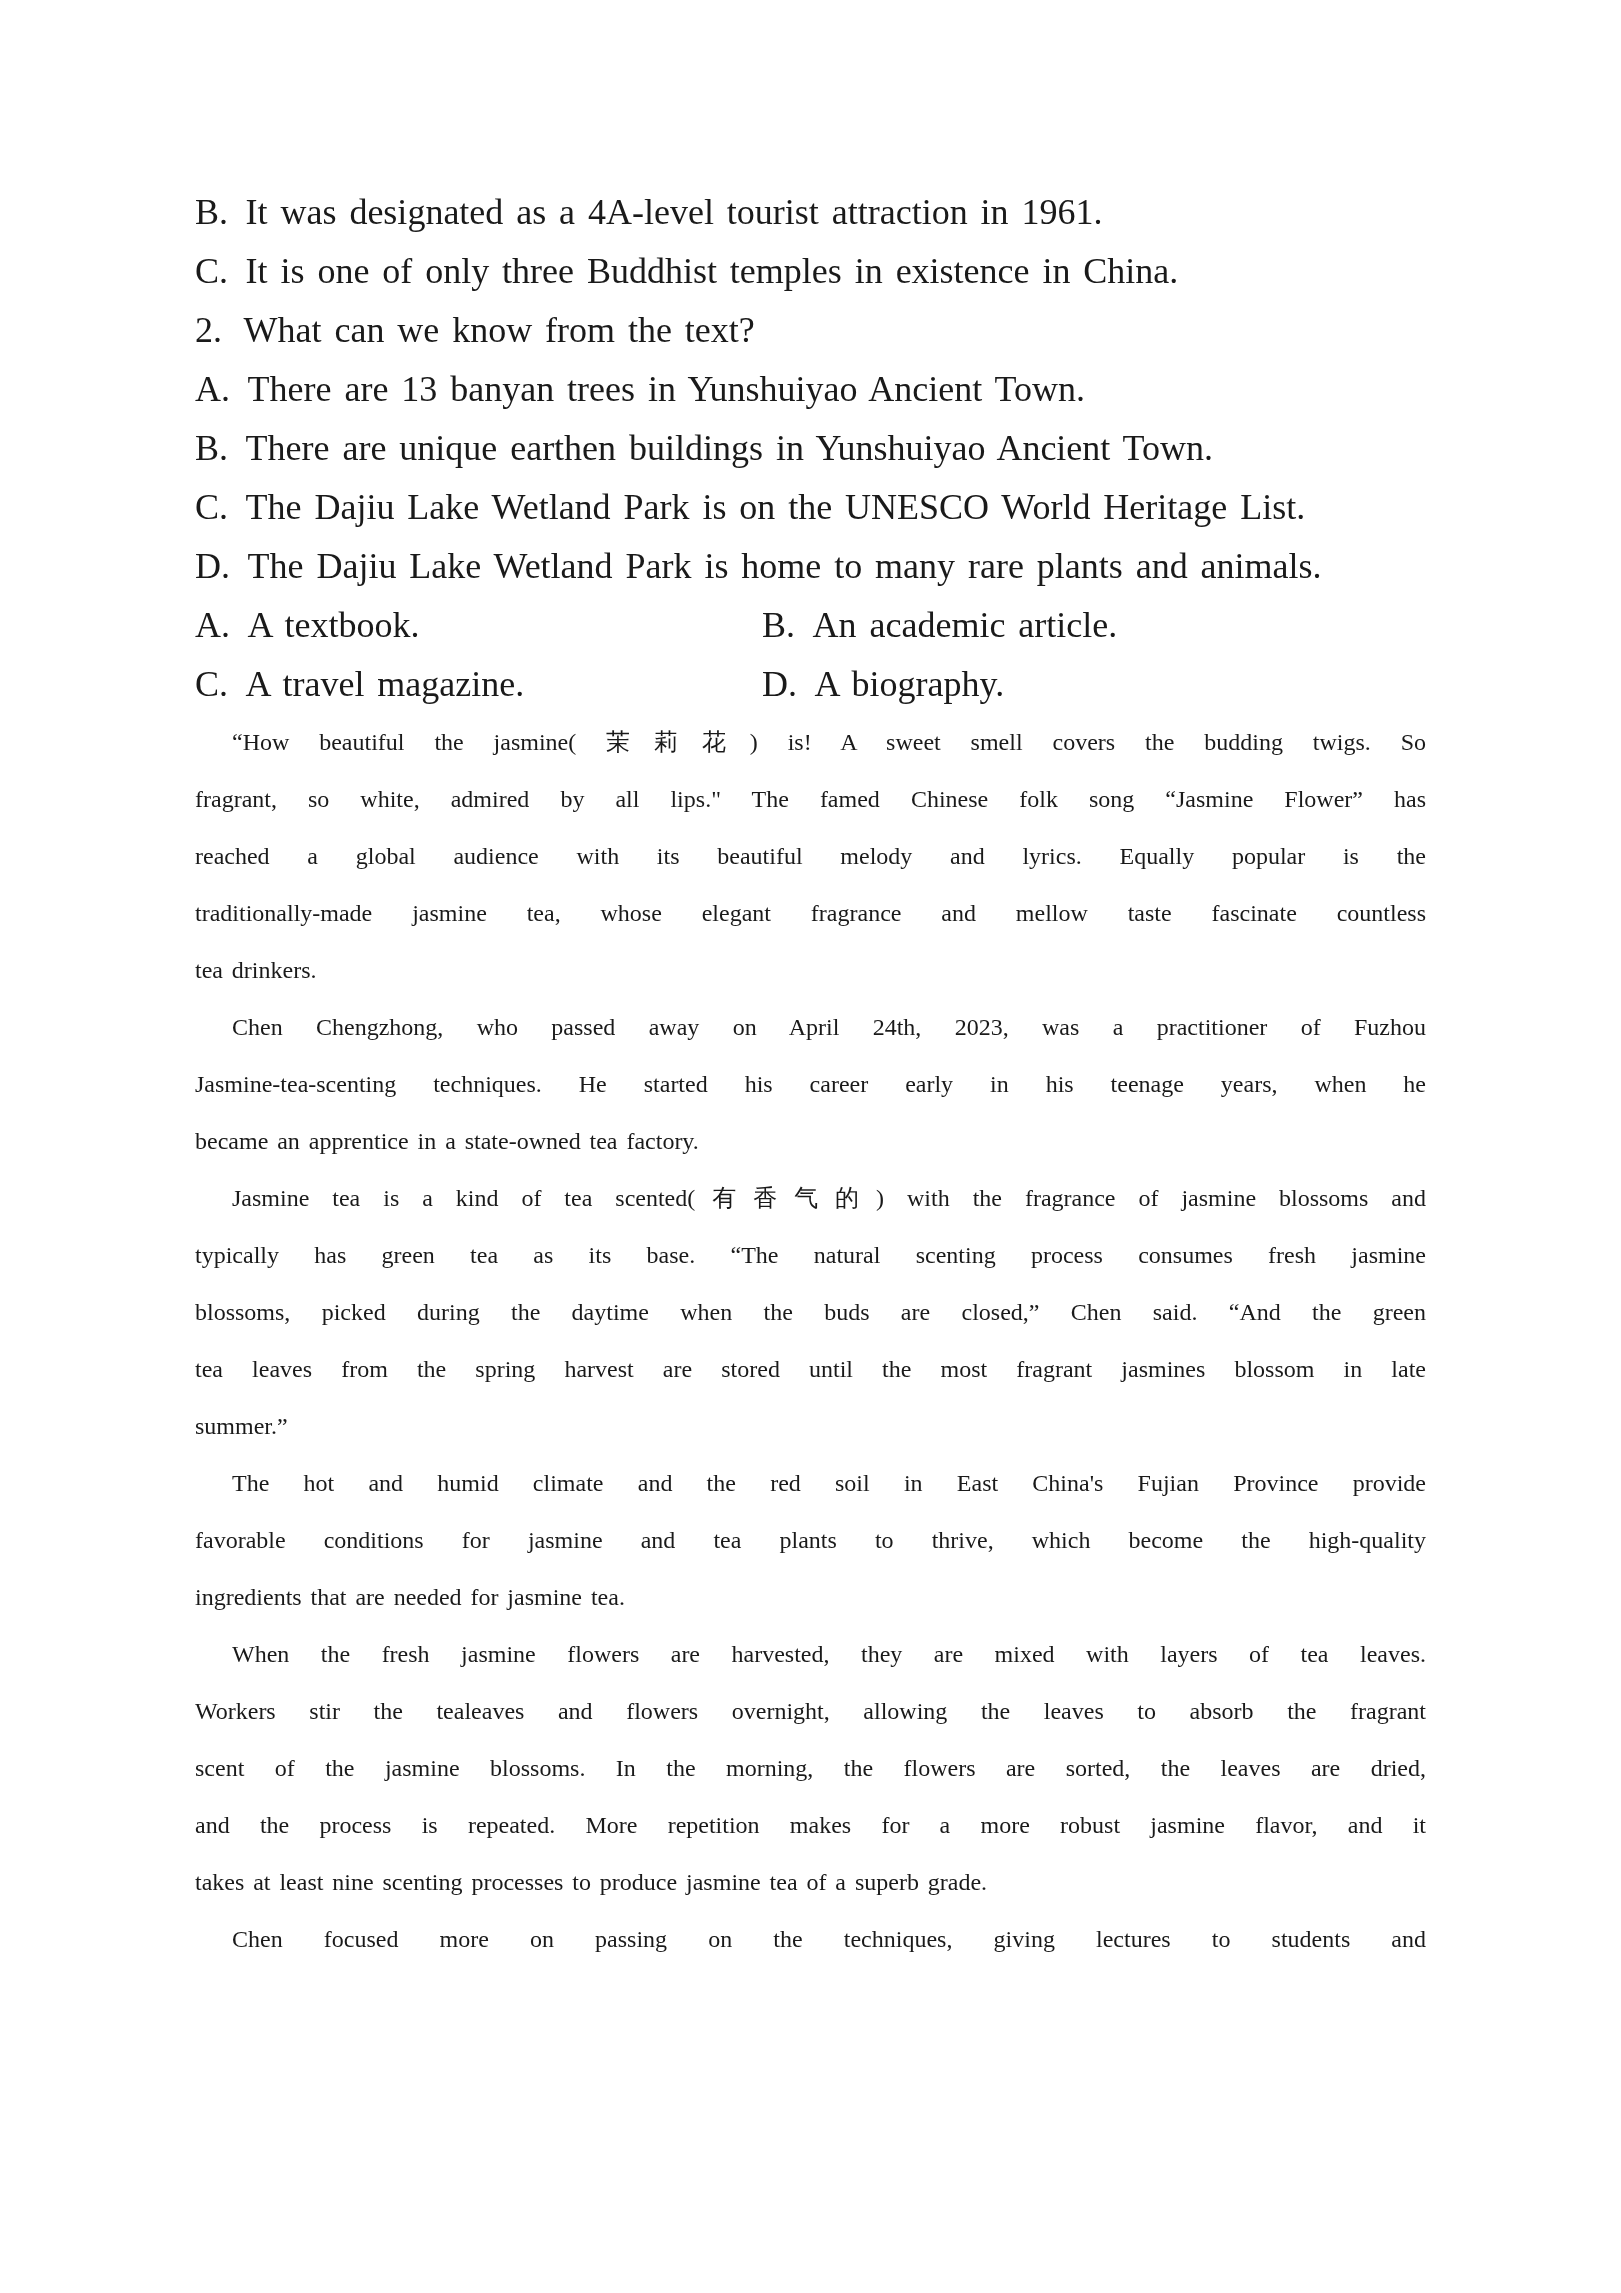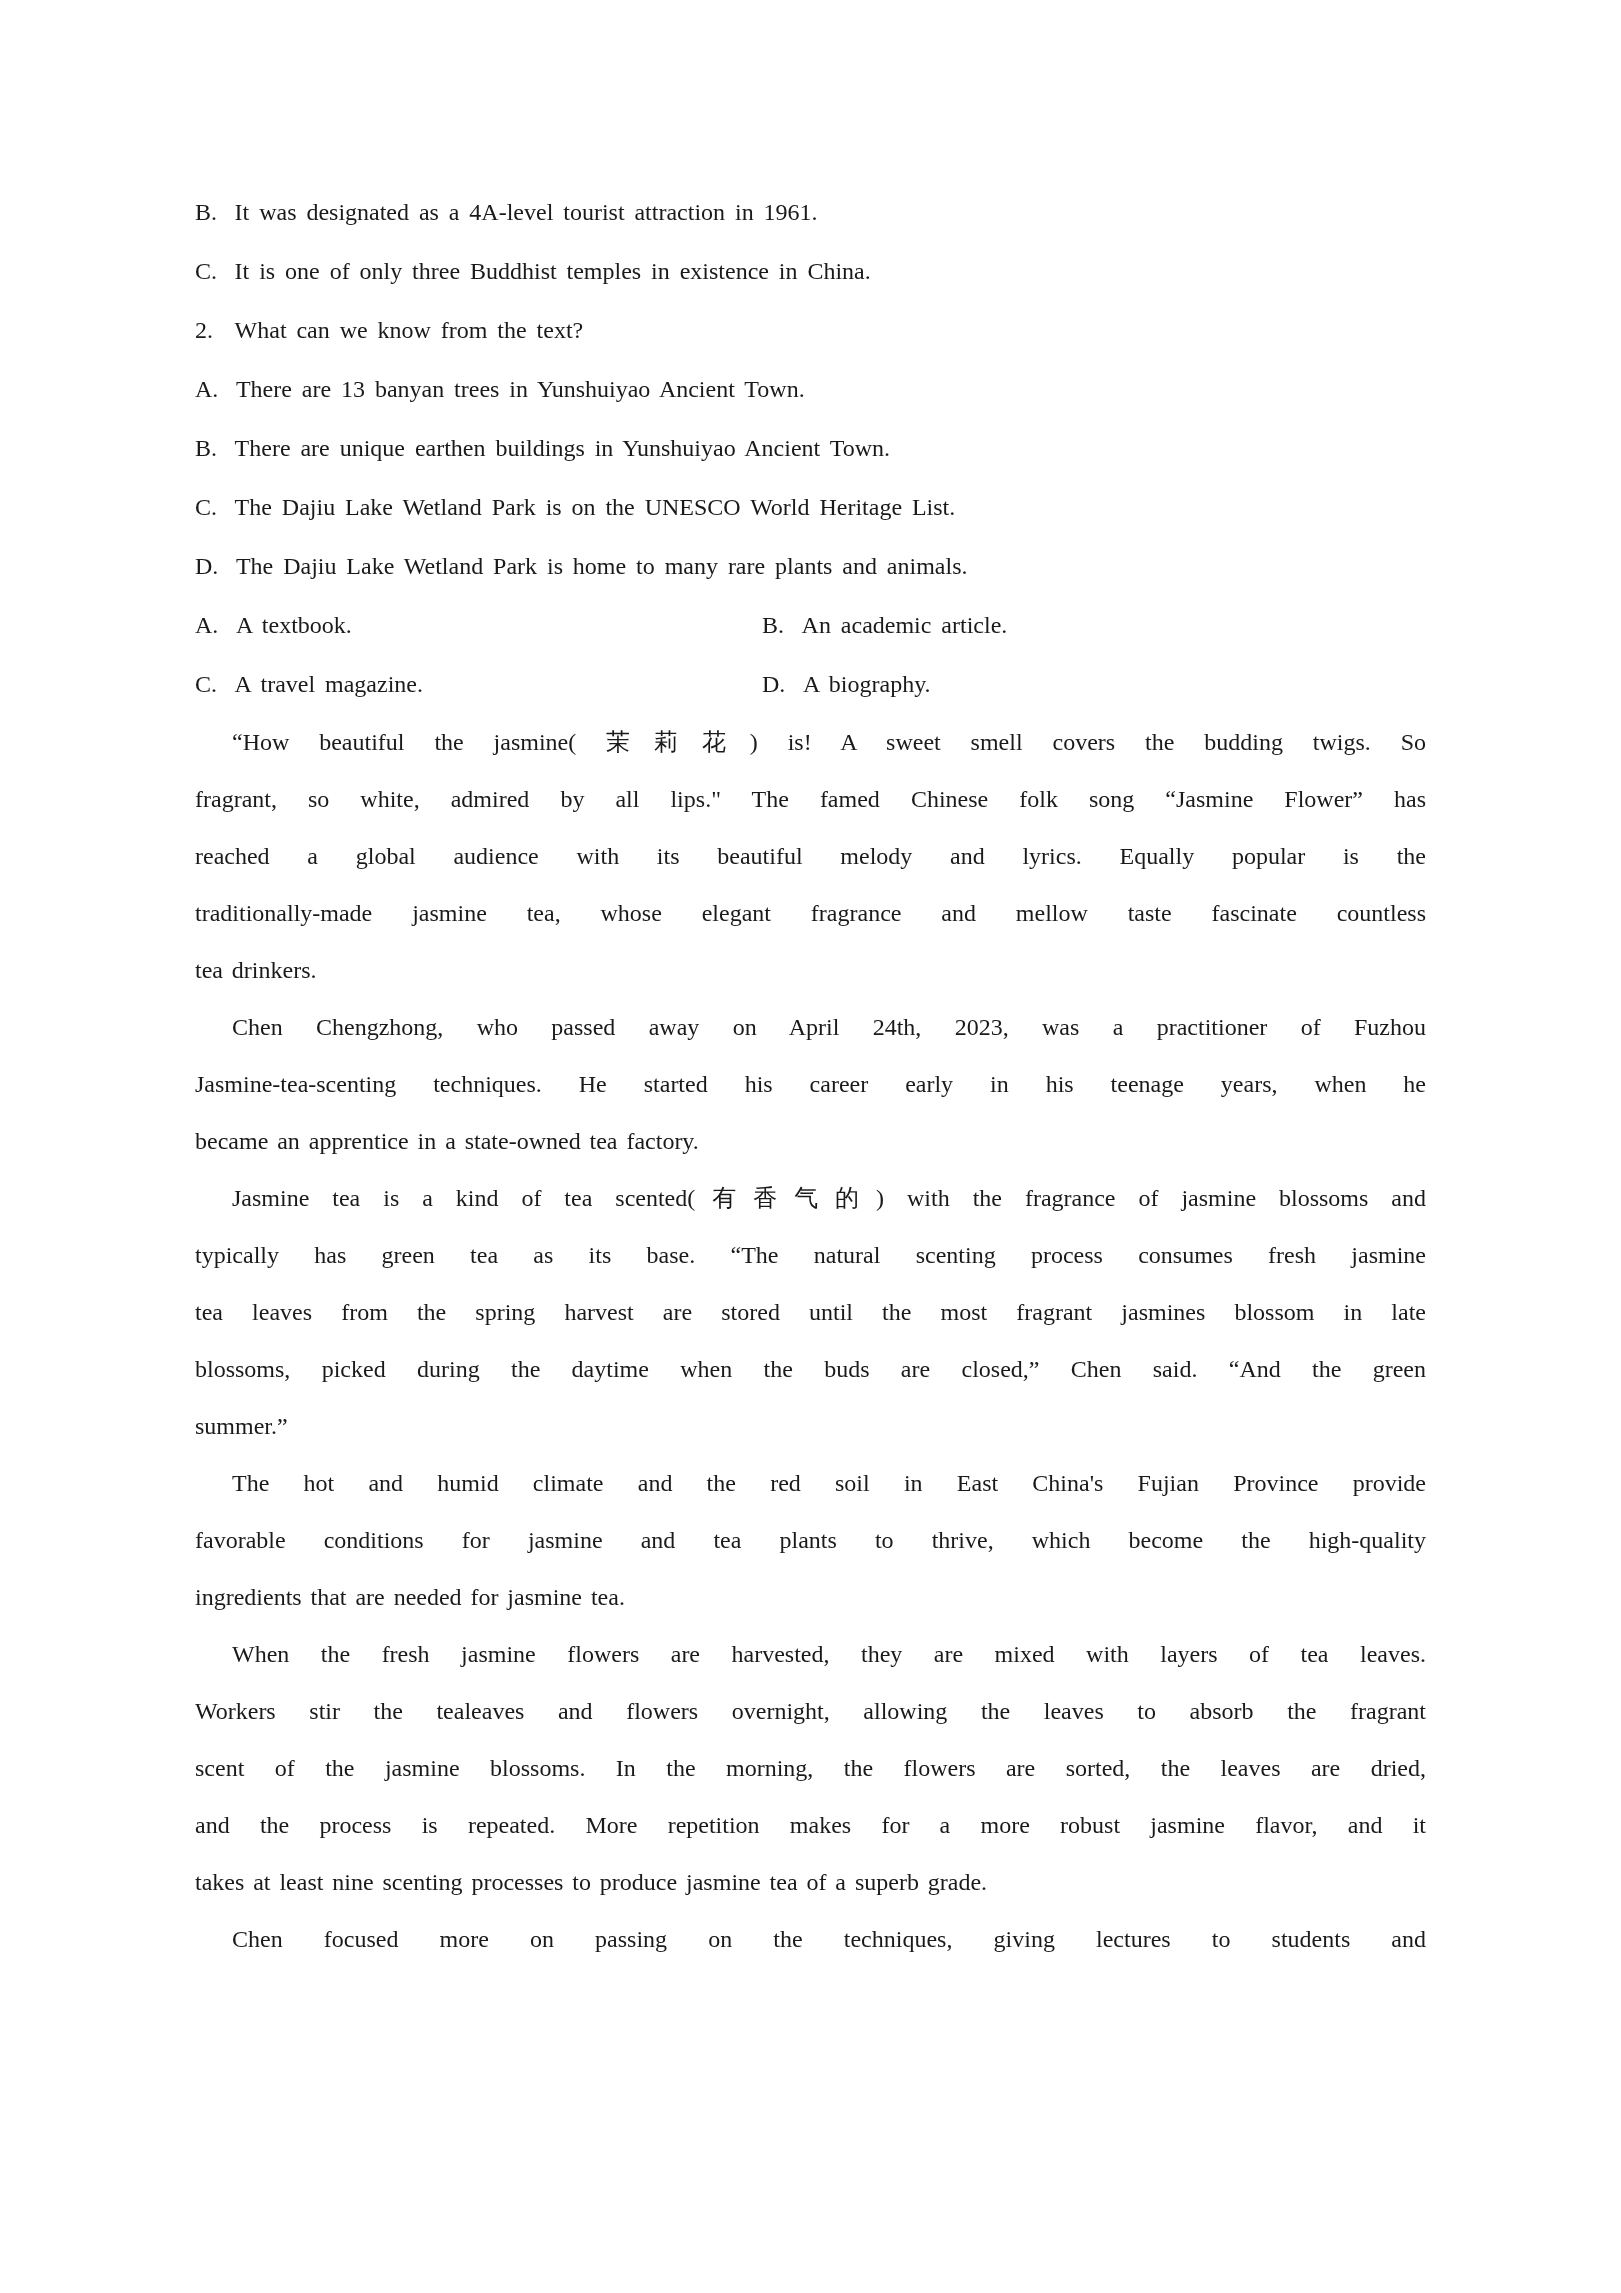--- a/index.html
+++ b/index.html
@@ -18,21 +18,21 @@
   .doc {
     position: absolute;
     left: 195px;
     top: 183px;
     width: 1231px;
   }
   
   .line {
     height: 59px;
     line-height: 59px;
-    font-size: 24px;
+    font-size: 36px;
     word-spacing: 3.9px;
     white-space: nowrap;
   }
   .label {
     display: inline-block;
     margin-right: 17.6px;
   }
   .qnum {
     display: inline-block;
     margin-right: 21.6px;
@@ -111,22 +111,22 @@
 
     <div>
       <div class="pline first">Chen Chengzhong, who passed away on April 24th, 2023, was a practitioner of Fuzhou</div>
       <div class="pline">Jasmine-tea-scenting techniques. He started his career early in his teenage years, when he</div>
       <div class="pline plast">became an apprentice in a state-owned tea factory.</div>
     </div>
 
     <div>
       <div class="pline first">Jasmine tea is a kind of tea scented(有香气的) with the fragrance of jasmine blossoms and</div>
       <div class="pline">typically has green tea as its base. “The natural scenting process consumes fresh jasmine</div>
+      <div class="pline">blossoms, picked during the daytime when the buds are closed,” Chen said. “And the green</div>
       <div class="pline">tea leaves from the spring harvest are stored until the most fragrant jasmines blossom in late</div>
-      <div class="pline">blossoms, picked during the daytime when the buds are closed,” Chen said. “And the green</div>
       <div class="pline plast">summer.”</div>
     </div>
 
     <div>
       <div class="pline first">The hot and humid climate and the red soil in East China's Fujian Province provide</div>
       <div class="pline">favorable conditions for jasmine and tea plants to thrive, which become the high-quality</div>
       <div class="pline plast">ingredients that are needed for jasmine tea.</div>
     </div>
 
     <div>

